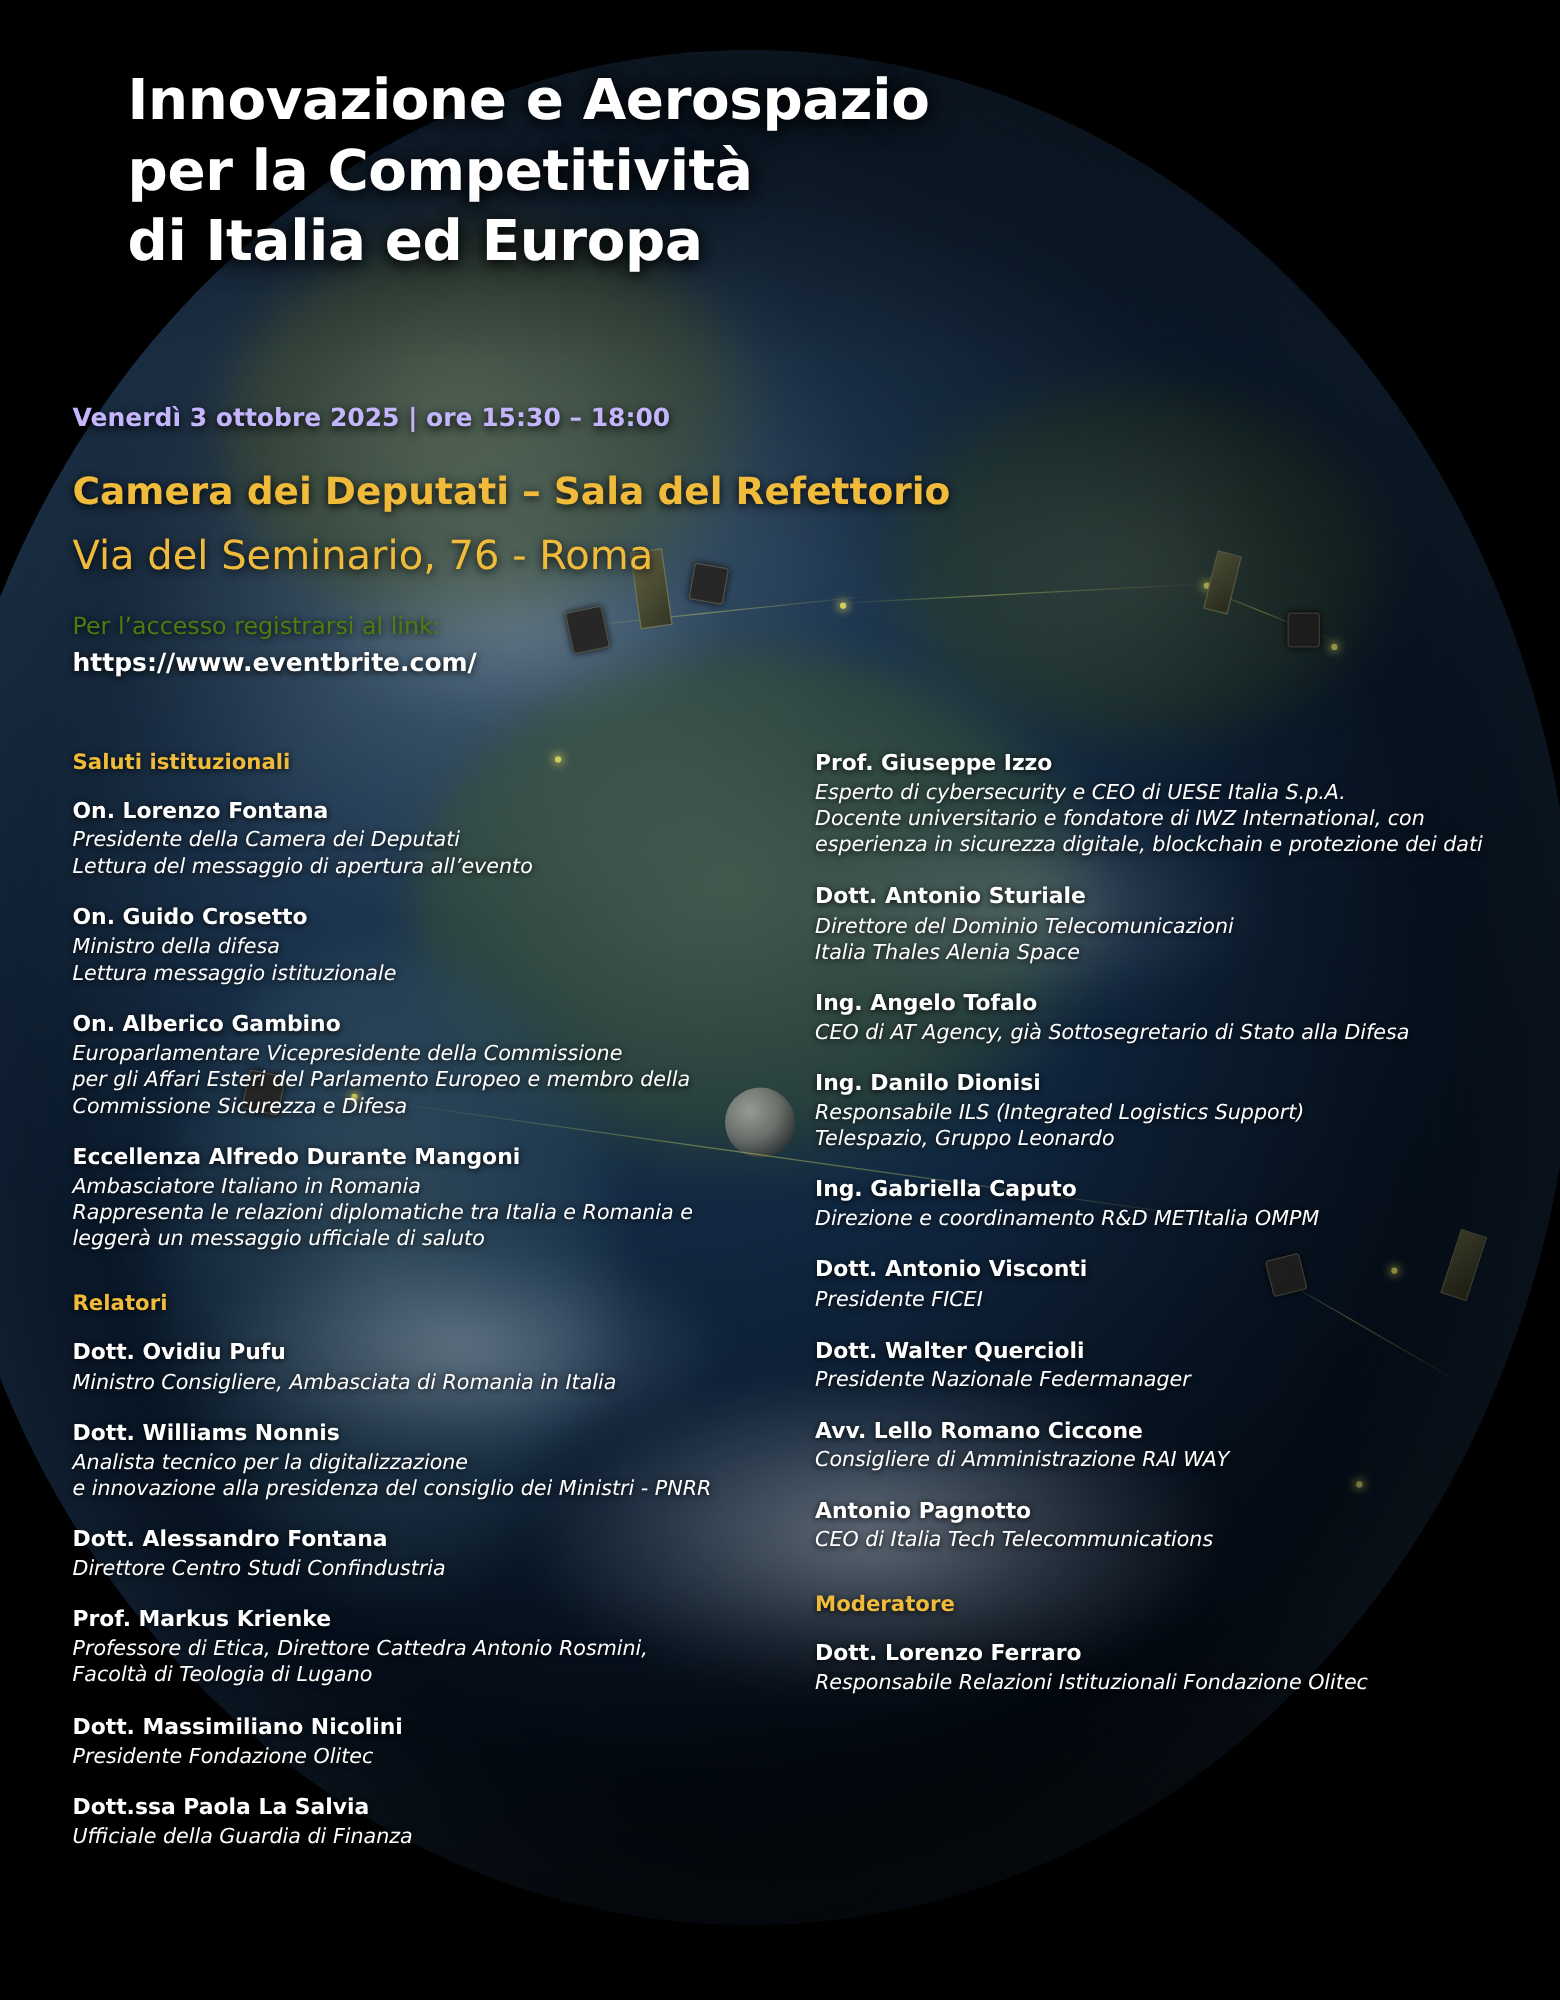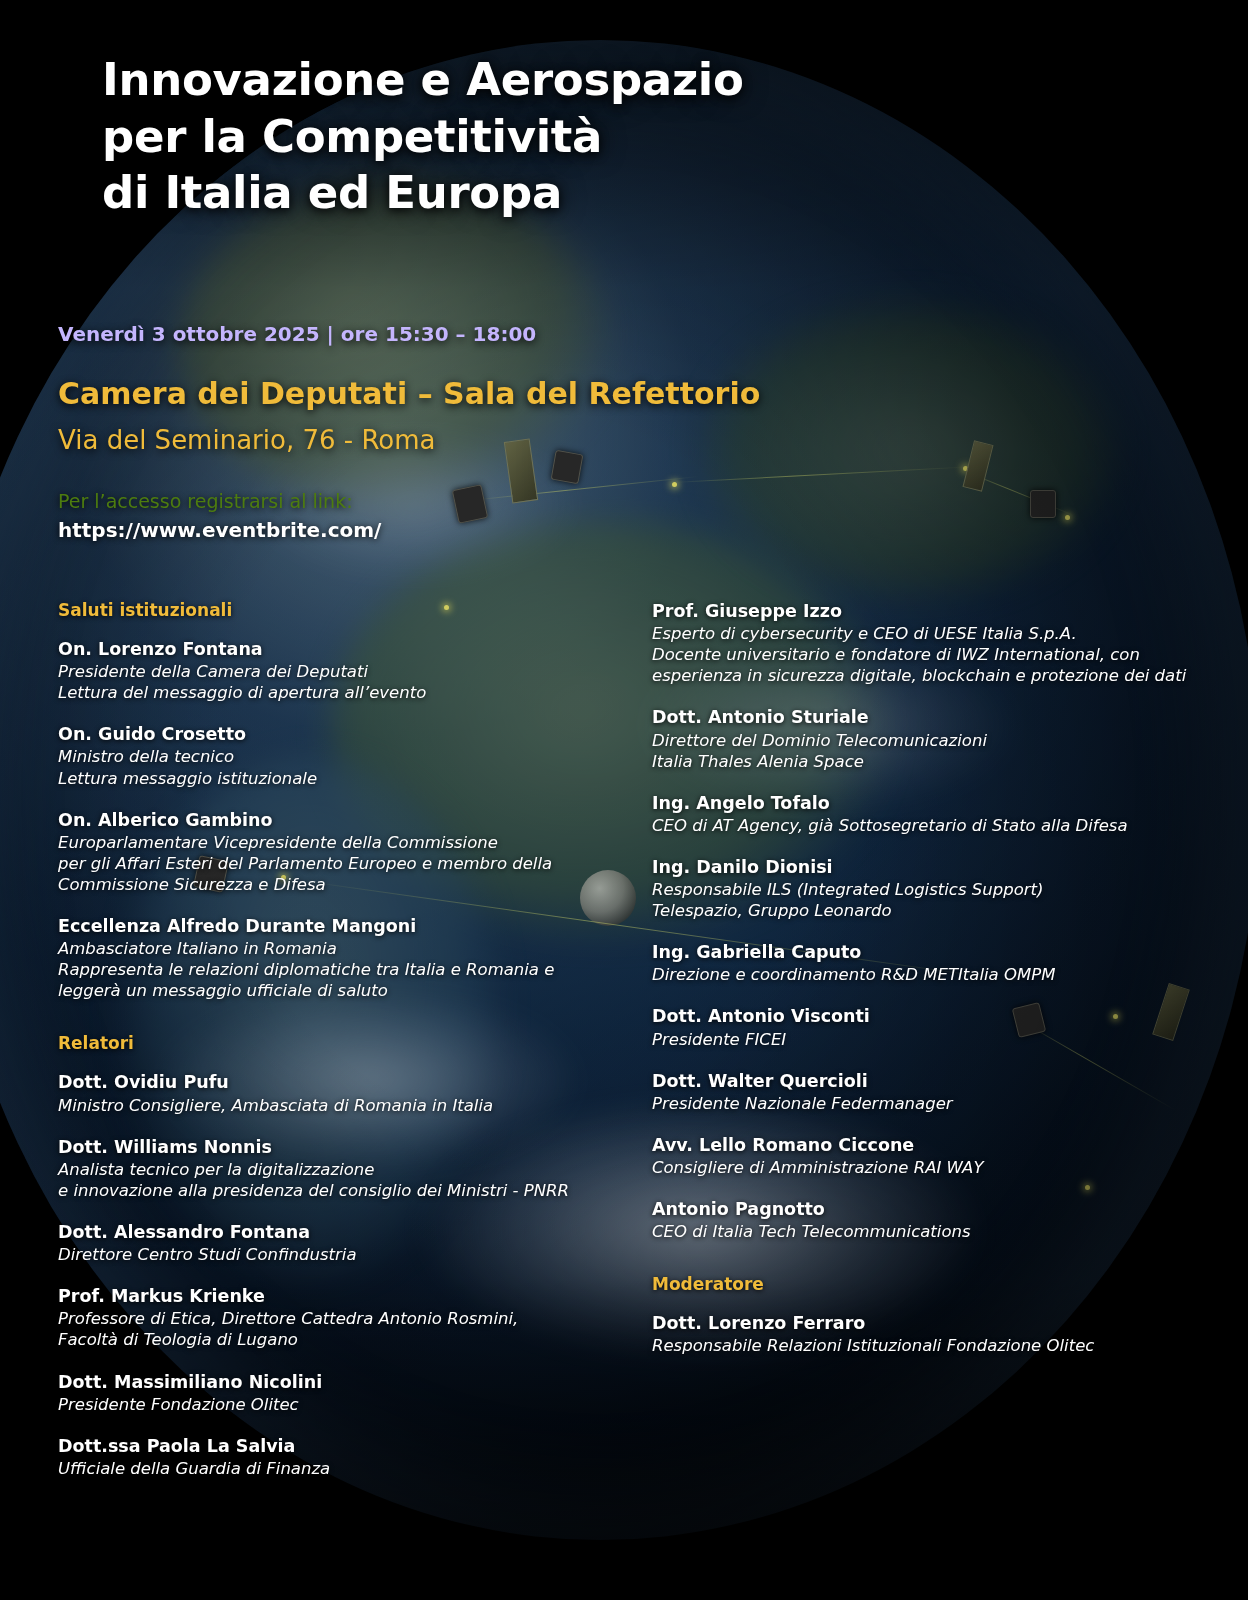--- a/index.html
+++ b/index.html
@@ -108,21 +108,21 @@
     color:#c4b5fd; font-size:20px; font-weight:700;
     text-shadow:0 2px 8px rgba(0,0,0,0.95);
   }
   .venue-line {
     position:absolute; left:58px; top:376px;
     color:#f0bb3a; font-size:30px; font-weight:bold;
     text-shadow:0 2px 8px rgba(0,0,0,0.95);
   }
   .address-line {
     position:absolute; left:58px; top:425px;
-    color:#f0bb3a; font-size:26px; font-weight:400;
+    color:#f0bb3a; font-size:32px; font-weight:400;
     text-shadow:0 2px 8px rgba(0,0,0,0.95);
   }
   .reg-label {
     position:absolute; left:58px; top:490px;
     color:#4d7c0f; font-size:19px;
     text-shadow:0 1px 6px rgba(0,0,0,0.95);
   }
   .reg-link {
     position:absolute; left:58px; top:518px;
     color:#ffffff; font-size:20px; font-weight:bold;
@@ -218,21 +218,21 @@
       <div class="section-head">Saluti istituzionali</div>
 
       <div class="entry">
         <div class="nm">On. Lorenzo Fontana</div>
         <div class="rl">Presidente della Camera dei Deputati</div>
         <div class="rl2">Lettura del messaggio di apertura all’evento</div>
       </div>
 
       <div class="entry">
         <div class="nm">On. Guido Crosetto</div>
-        <div class="rl">Ministro della tecnico</div>
+        <div class="rl">Ministro della difesa</div>
         <div class="rl2">Lettura messaggio istituzionale</div>
       </div>
 
       <div class="entry">
         <div class="nm">On. Alberico Gambino</div>
         <div class="rl">Europarlamentare Vicepresidente della Commissione</div>
         <div class="rl2">per gli Affari Esteri del Parlamento Europeo e membro della Commissione Sicurezza e Difesa</div>
       </div>
 
       <div class="entry">

